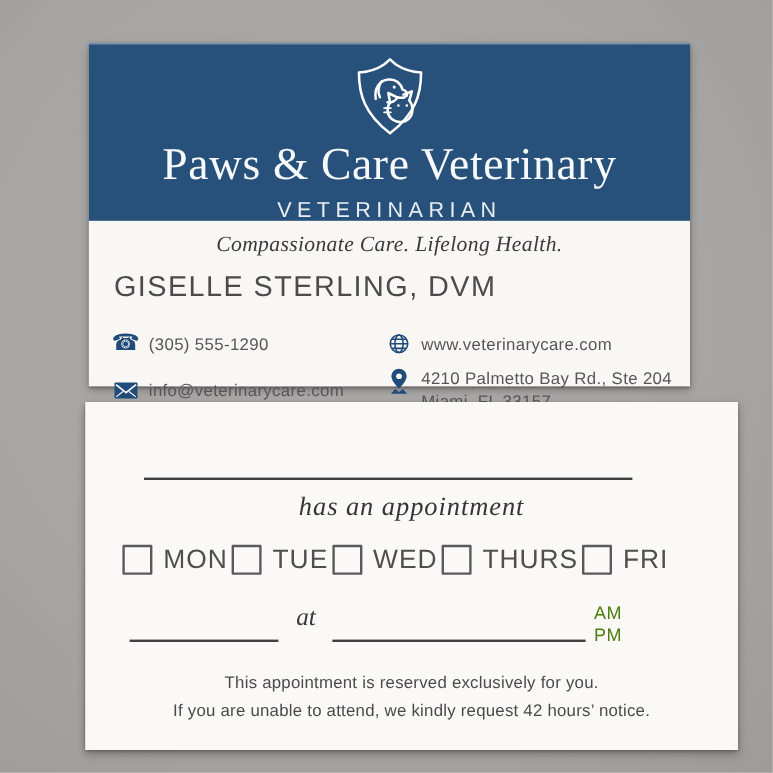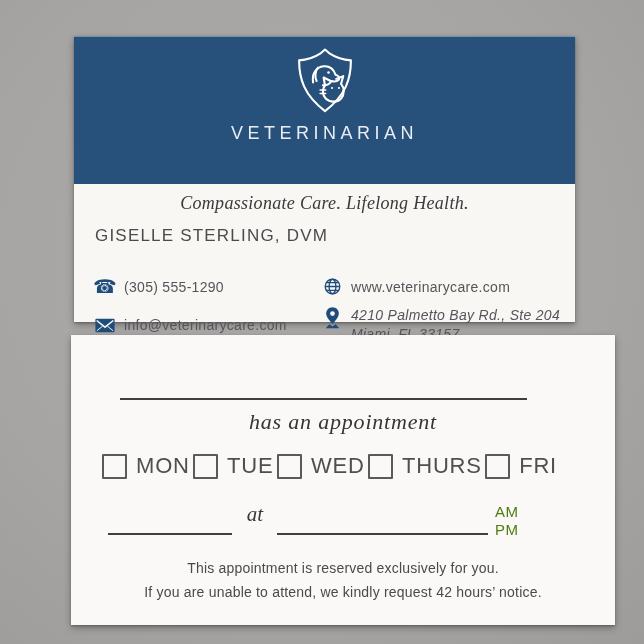--- a/index.html
+++ b/index.html
@@ -38,40 +38,40 @@
   }
   .front-white{
     position:absolute;left:0;top:147px;right:0;bottom:0;
   }
   .tagline{
     font-family:"Liberation Serif","DejaVu Serif",serif;
     font-style:italic;color:#3a3a3c;font-size:18px;
     text-align:center;margin-top:10px;letter-spacing:0.3px;
   }
   .person-name{
-    color:#4b4b4d;font-size:17px;letter-spacing:1.2px;
+    color:#4b4b4d;font-size:24px;letter-spacing:1.2px;
     margin:12px 0 0 21px;font-weight:400;white-space:nowrap;
   }
   .contacts{
     position:absolute;left:0;right:0;top:94px;
     display:grid;grid-template-columns:248px 1fr;
     grid-auto-rows:min-content;row-gap:10px;
   }
   .contact{
     display:flex;align-items:center;gap:9px;
     color:#55555a;font-size:14px;letter-spacing:0.3px;
   }
   .contact.left{padding-left:21px;}
   .contact.top-align{align-items:flex-start;}
   .contact .ic{flex:0 0 auto;display:flex;align-items:center;justify-content:center;width:20px;}
   .phone-glyph{
     font-family:"DejaVu Sans",sans-serif;
     color:#1f4c7a;font-size:19px;line-height:1;
   }
-  .addr{line-height:19px;font-style:italic;}
+  .addr{line-height:19px;}
   
   .back{
     left:71px;top:335px;width:506px;height:290px;
     background:#faf9f7;
     padding-left:38px;
   }
   .rule{border-top:2px solid #3f3f41;position:absolute;}
   .name-line{left:49px;top:63px;width:407px;}
   .appt-label{
     position:absolute;left:0;right:0;top:74px;text-align:center;
@@ -117,20 +117,21 @@
         <path d="M33 52 C31 40 37 30 48 29 C57 28 63 34 65 41 C69 42 71 45 70 48 C67 51 62 51 59 50 C57 54 52 57 47 56"></path>
         <path d="M40 31 C36 36 35 44 38 50"></path>
         <circle cx="55" cy="38" r="1.8" fill="#ffffff" stroke="none"></circle>
         <path d="M50 56 C46 62 46 70 51 75 C57 81 68 81 73 75 C78 69 78 60 73 54"></path>
         <path d="M50 56 L48 45 L58 50"></path>
         <path d="M73 54 L76 43 L66 47"></path>
         <path d="M43 63 H51 M43 68 H51" stroke-width="2.2"></path>
         <circle cx="60" cy="60" r="1.5" fill="#ffffff" stroke="none"></circle>
         <circle cx="70" cy="60" r="1.5" fill="#ffffff" stroke="none"></circle>
       </svg>
+      <div class="biz-name">Paws &amp; Care Veterinary</div>
       <div class="role-title">VETERINARIAN</div>
     </div>
 
     <div class="front-white">
       <div class="tagline">Compassionate Care. Lifelong Health.</div>
       <div class="person-name">GISELLE STERLING, DVM</div>
 
       <div class="contacts">
 
         <div class="contact left">

